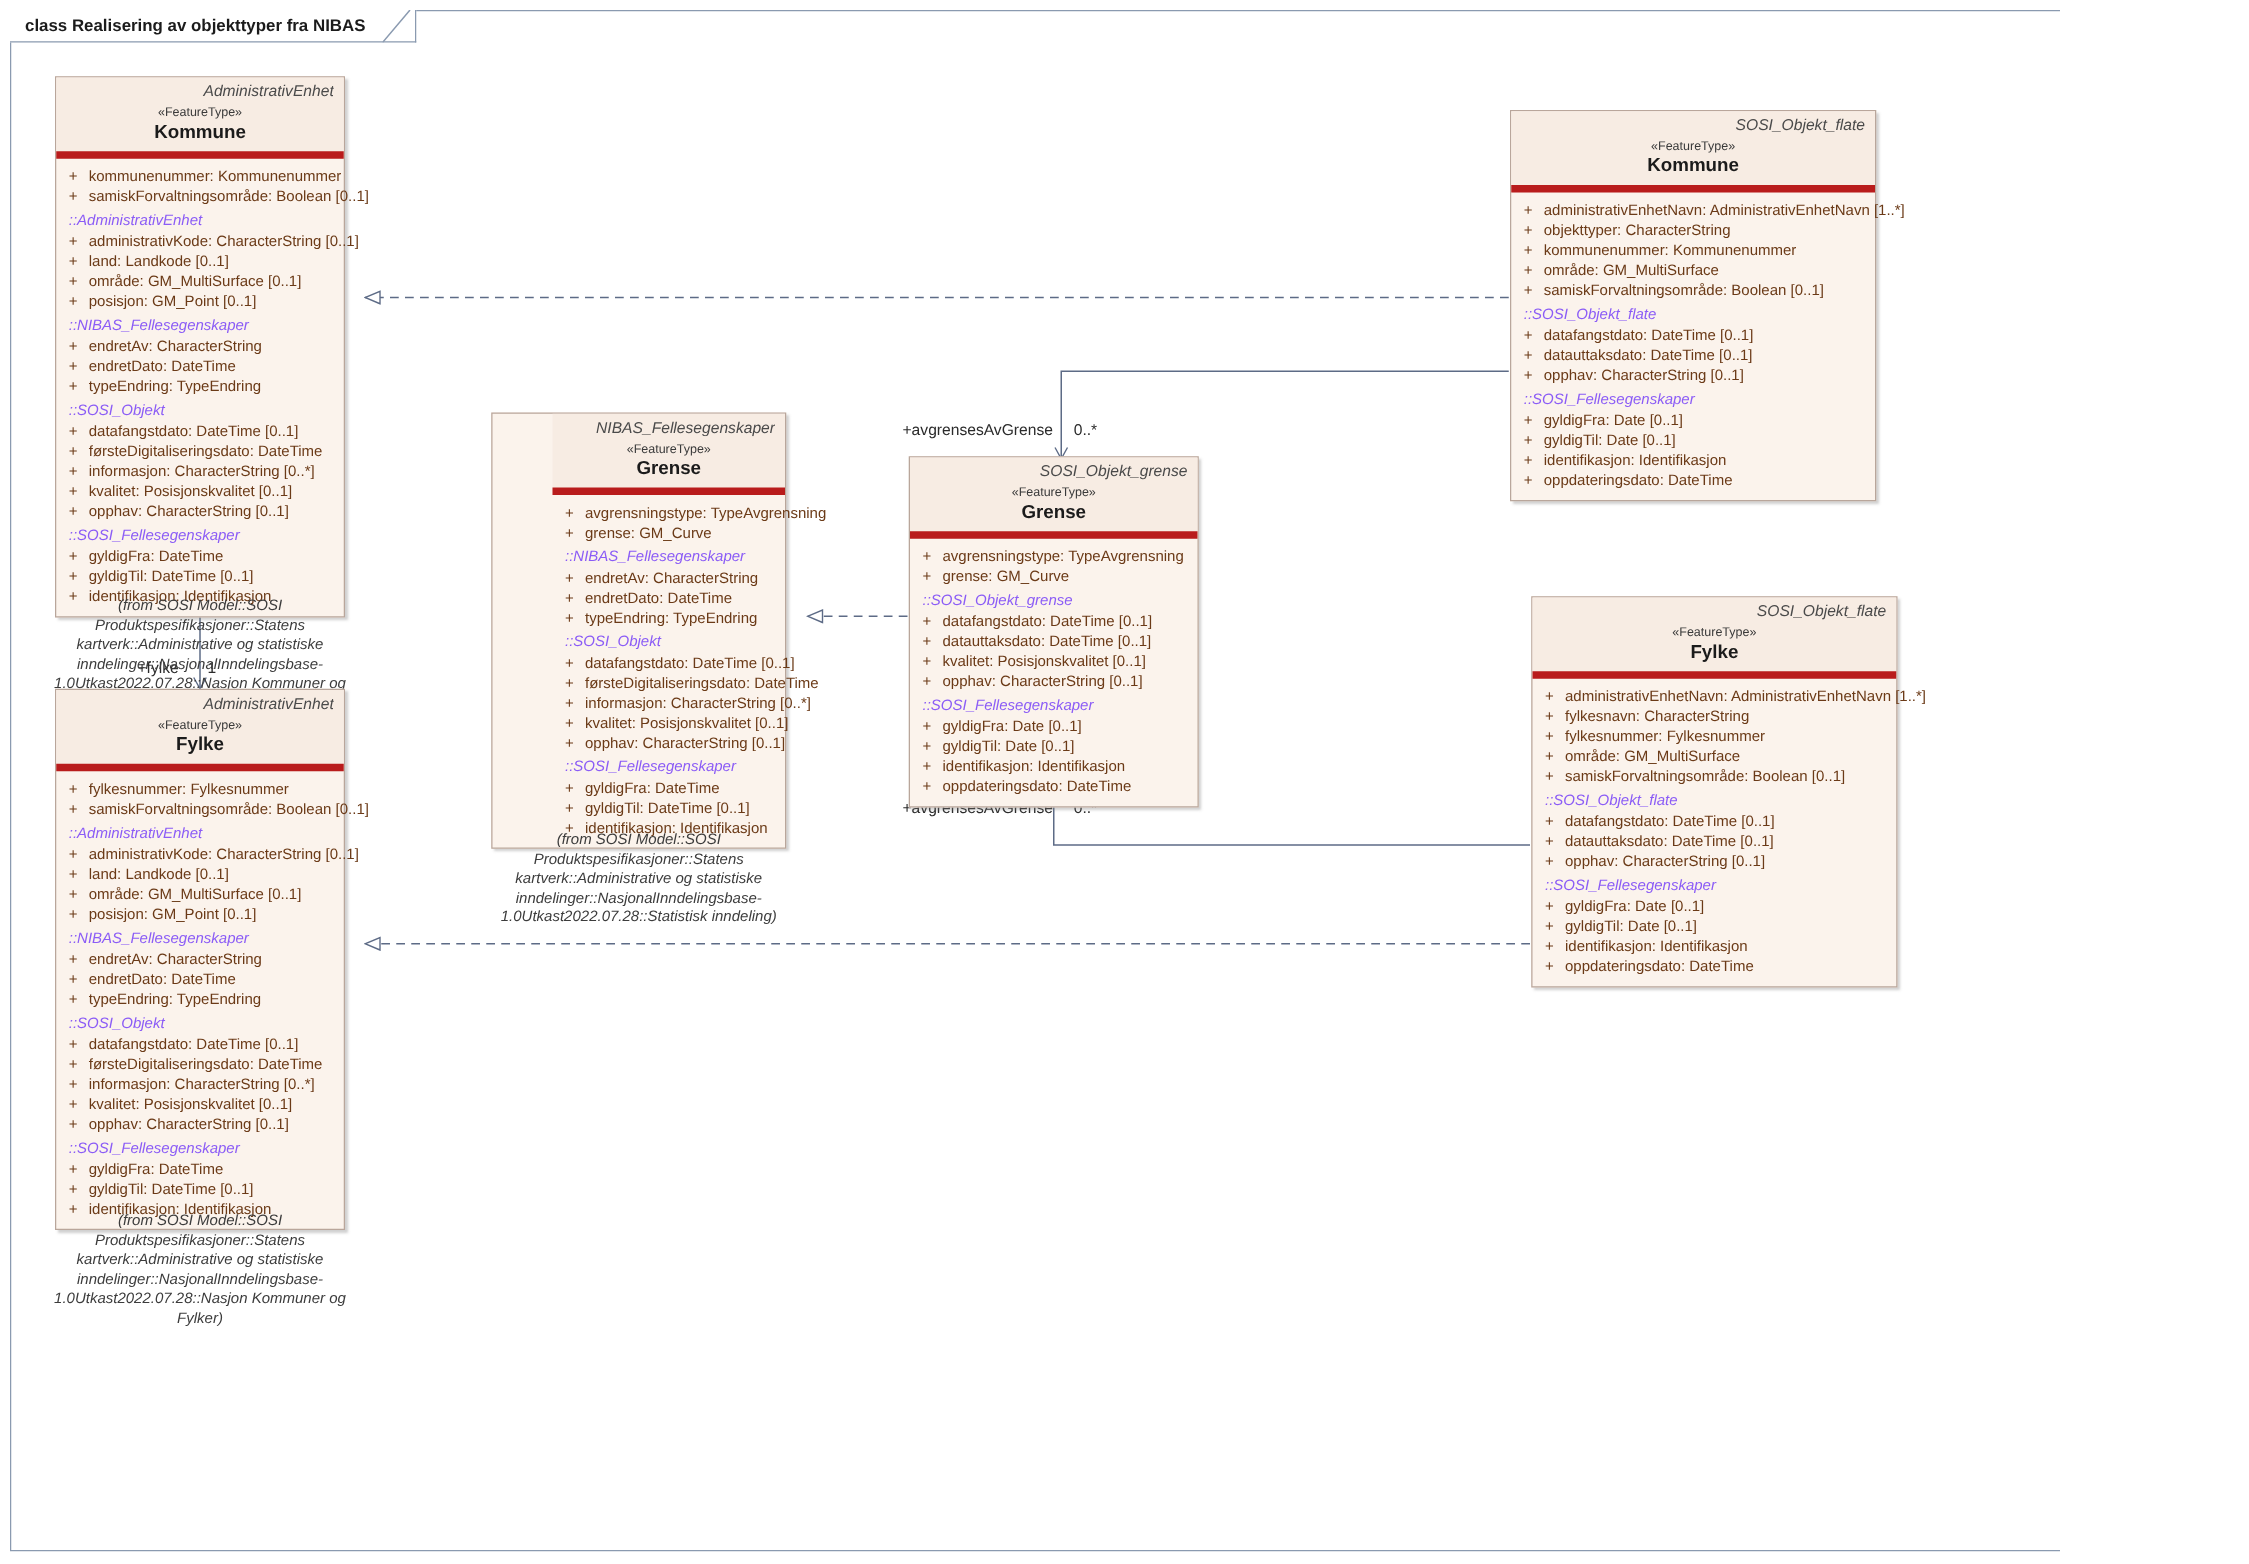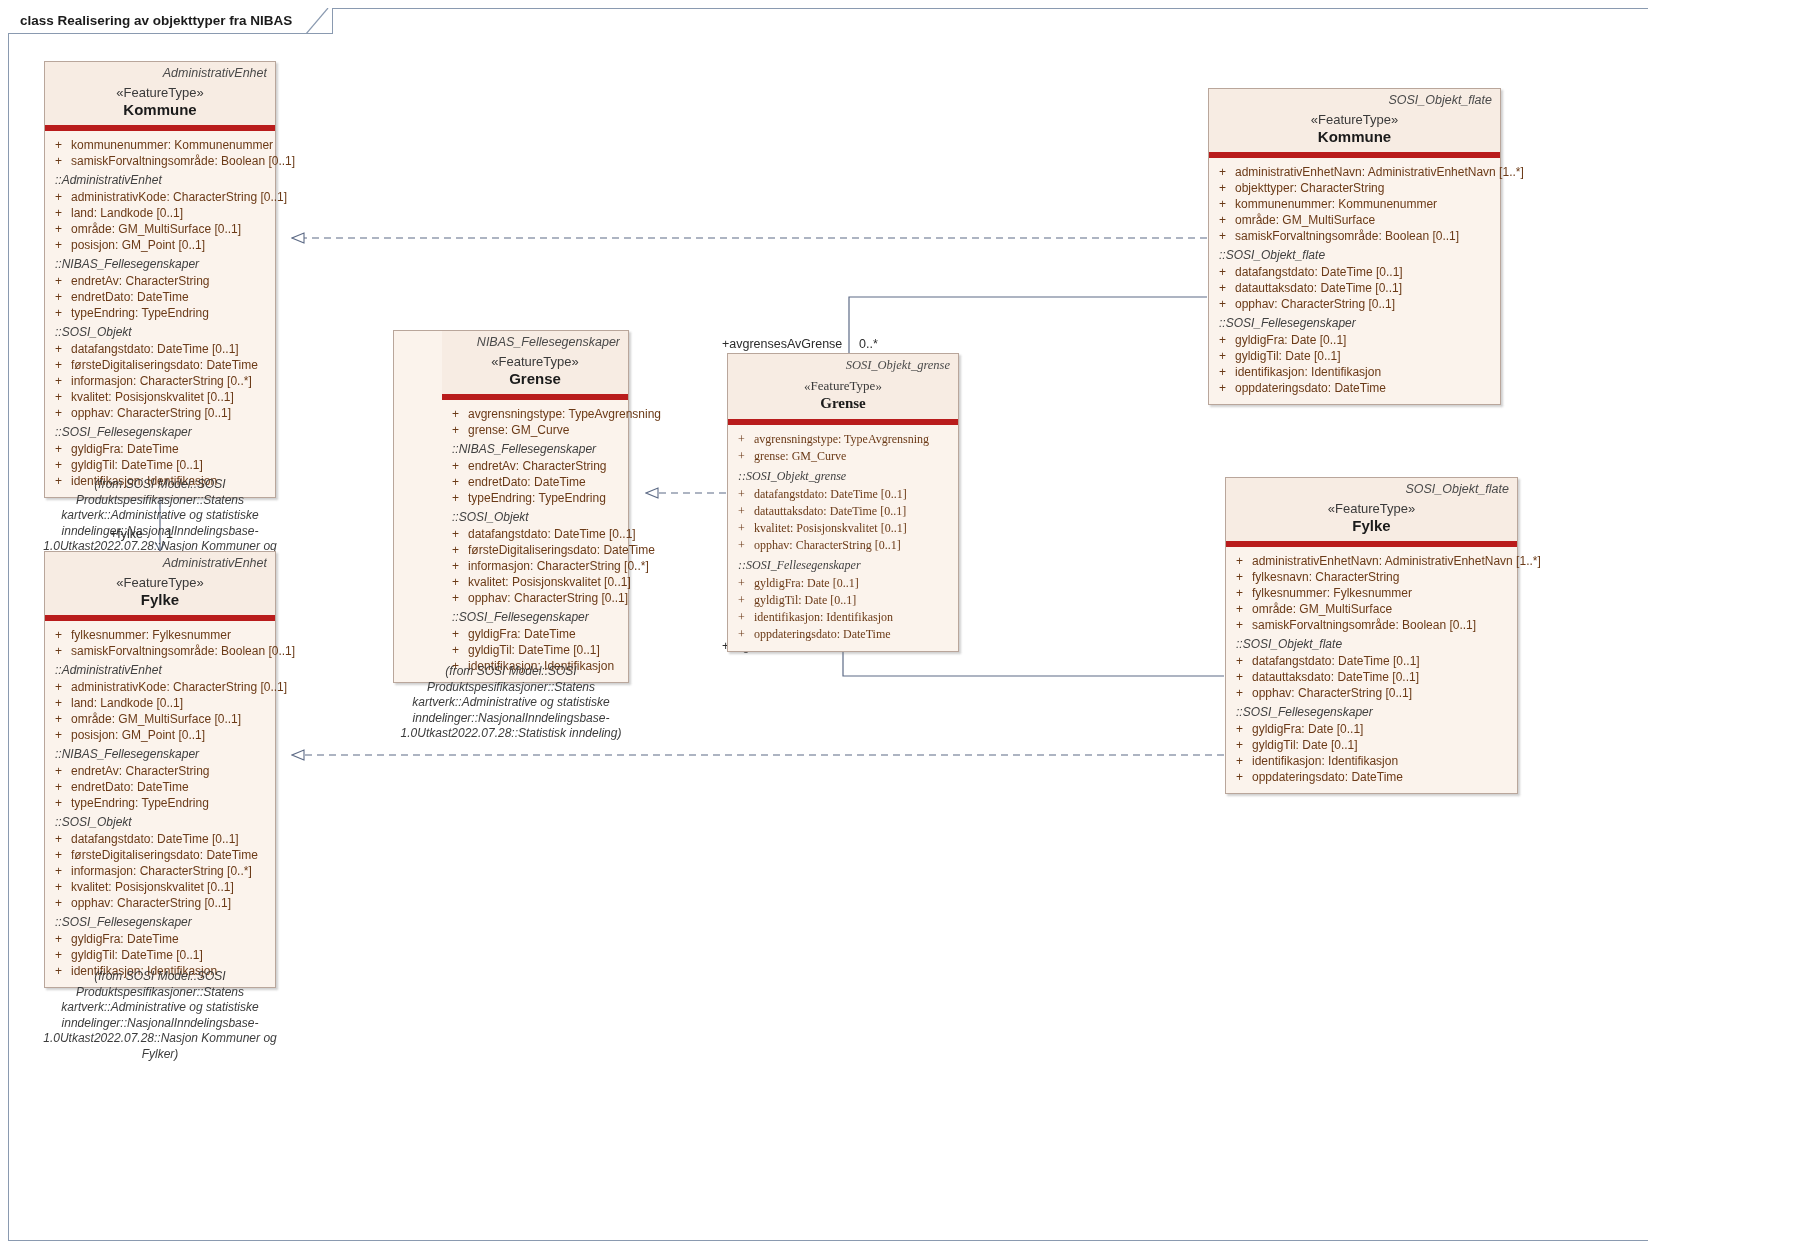--- a/index.html
+++ b/index.html
@@ -16,24 +16,24 @@
              display:flex;align-items:center;}
   #title-tab .tab-text{font-size:13.5px;font-weight:bold;color:#1b1b1b;white-space:nowrap;}
   #title-tab .tab-slash{position:absolute;right:0;top:0;width:26px;height:26px;}
 
   
   .uml{position:absolute;box-sizing:border-box;border:1px solid #b9a69b;
        background:#fbf3ec;box-shadow:2px 2px 2px rgba(120,120,120,.35);}
   .uml .hdr{border-bottom:6px solid #b91c1c;background:#f7ece3;padding:4px 8px 7px 8px;}
   .uml .pkg{font-size:12.5px;font-style:italic;color:#4a4a4a;text-align:right;
             white-space:nowrap;overflow:hidden;}
-  .uml .stereo{font-size:13px;color:#3a3a3a;text-align:center;margin-top:5px;}
+  .uml .stereo{font-size:10px;color:#3a3a3a;text-align:center;margin-top:5px;}
   .uml .cname{font-size:15px;font-weight:bold;color:#1b1b1b;text-align:center;margin-top:1px;}
   .uml .body{padding:6px 4px 8px 4px;}
-  .uml .grp{font-size:12px;font-style:italic;color:#404040;padding:4px 0 2px 6px;white-space:nowrap;}
+  .uml .grp{font-size:12px;font-style:italic;color:#8b5cf6;padding:4px 0 2px 6px;white-space:nowrap;}
   .uml .attr{font-size:12px;color:#6b3a17;padding:1px 0 1px 6px;white-space:nowrap;
              display:flex;gap:9px;}
   .uml .attr .vis{color:#6b3a17;width:7px;flex:0 0 auto;}
   .uml .attr .txt{color:#6b3a17;}
 
   
   .note{position:absolute;font-size:12px;font-style:italic;color:#3c3c3c;
         text-align:center;line-height:15.5px;}
 
   
@@ -382,21 +382,21 @@
           <span class="vis">+</span>
           <span class="txt">identifikasjon: Identifikasjon</span>
         </div>
         <div class="attr">
           <span class="vis">+</span>
           <span class="txt">oppdateringsdato: DateTime</span>
         </div>
       </div>
   </div>
 
-  <div class="uml" style="left:727px;top:353px;width:232px;font-family:Liberation Serif, serif;">
+  <div class="uml" style="left:727px;top:365px;width:232px;">
     <div class="hdr">
       <div class="pkg">SOSI_Objekt_grense</div>
       <div class="stereo">«FeatureType»</div>
       <div class="cname">Grense</div>
     </div>
     <div class="body">
         <div class="attr">
           <span class="vis">+</span>
           <span class="txt">avgrensningstype: TypeAvgrensning</span>
         </div>

